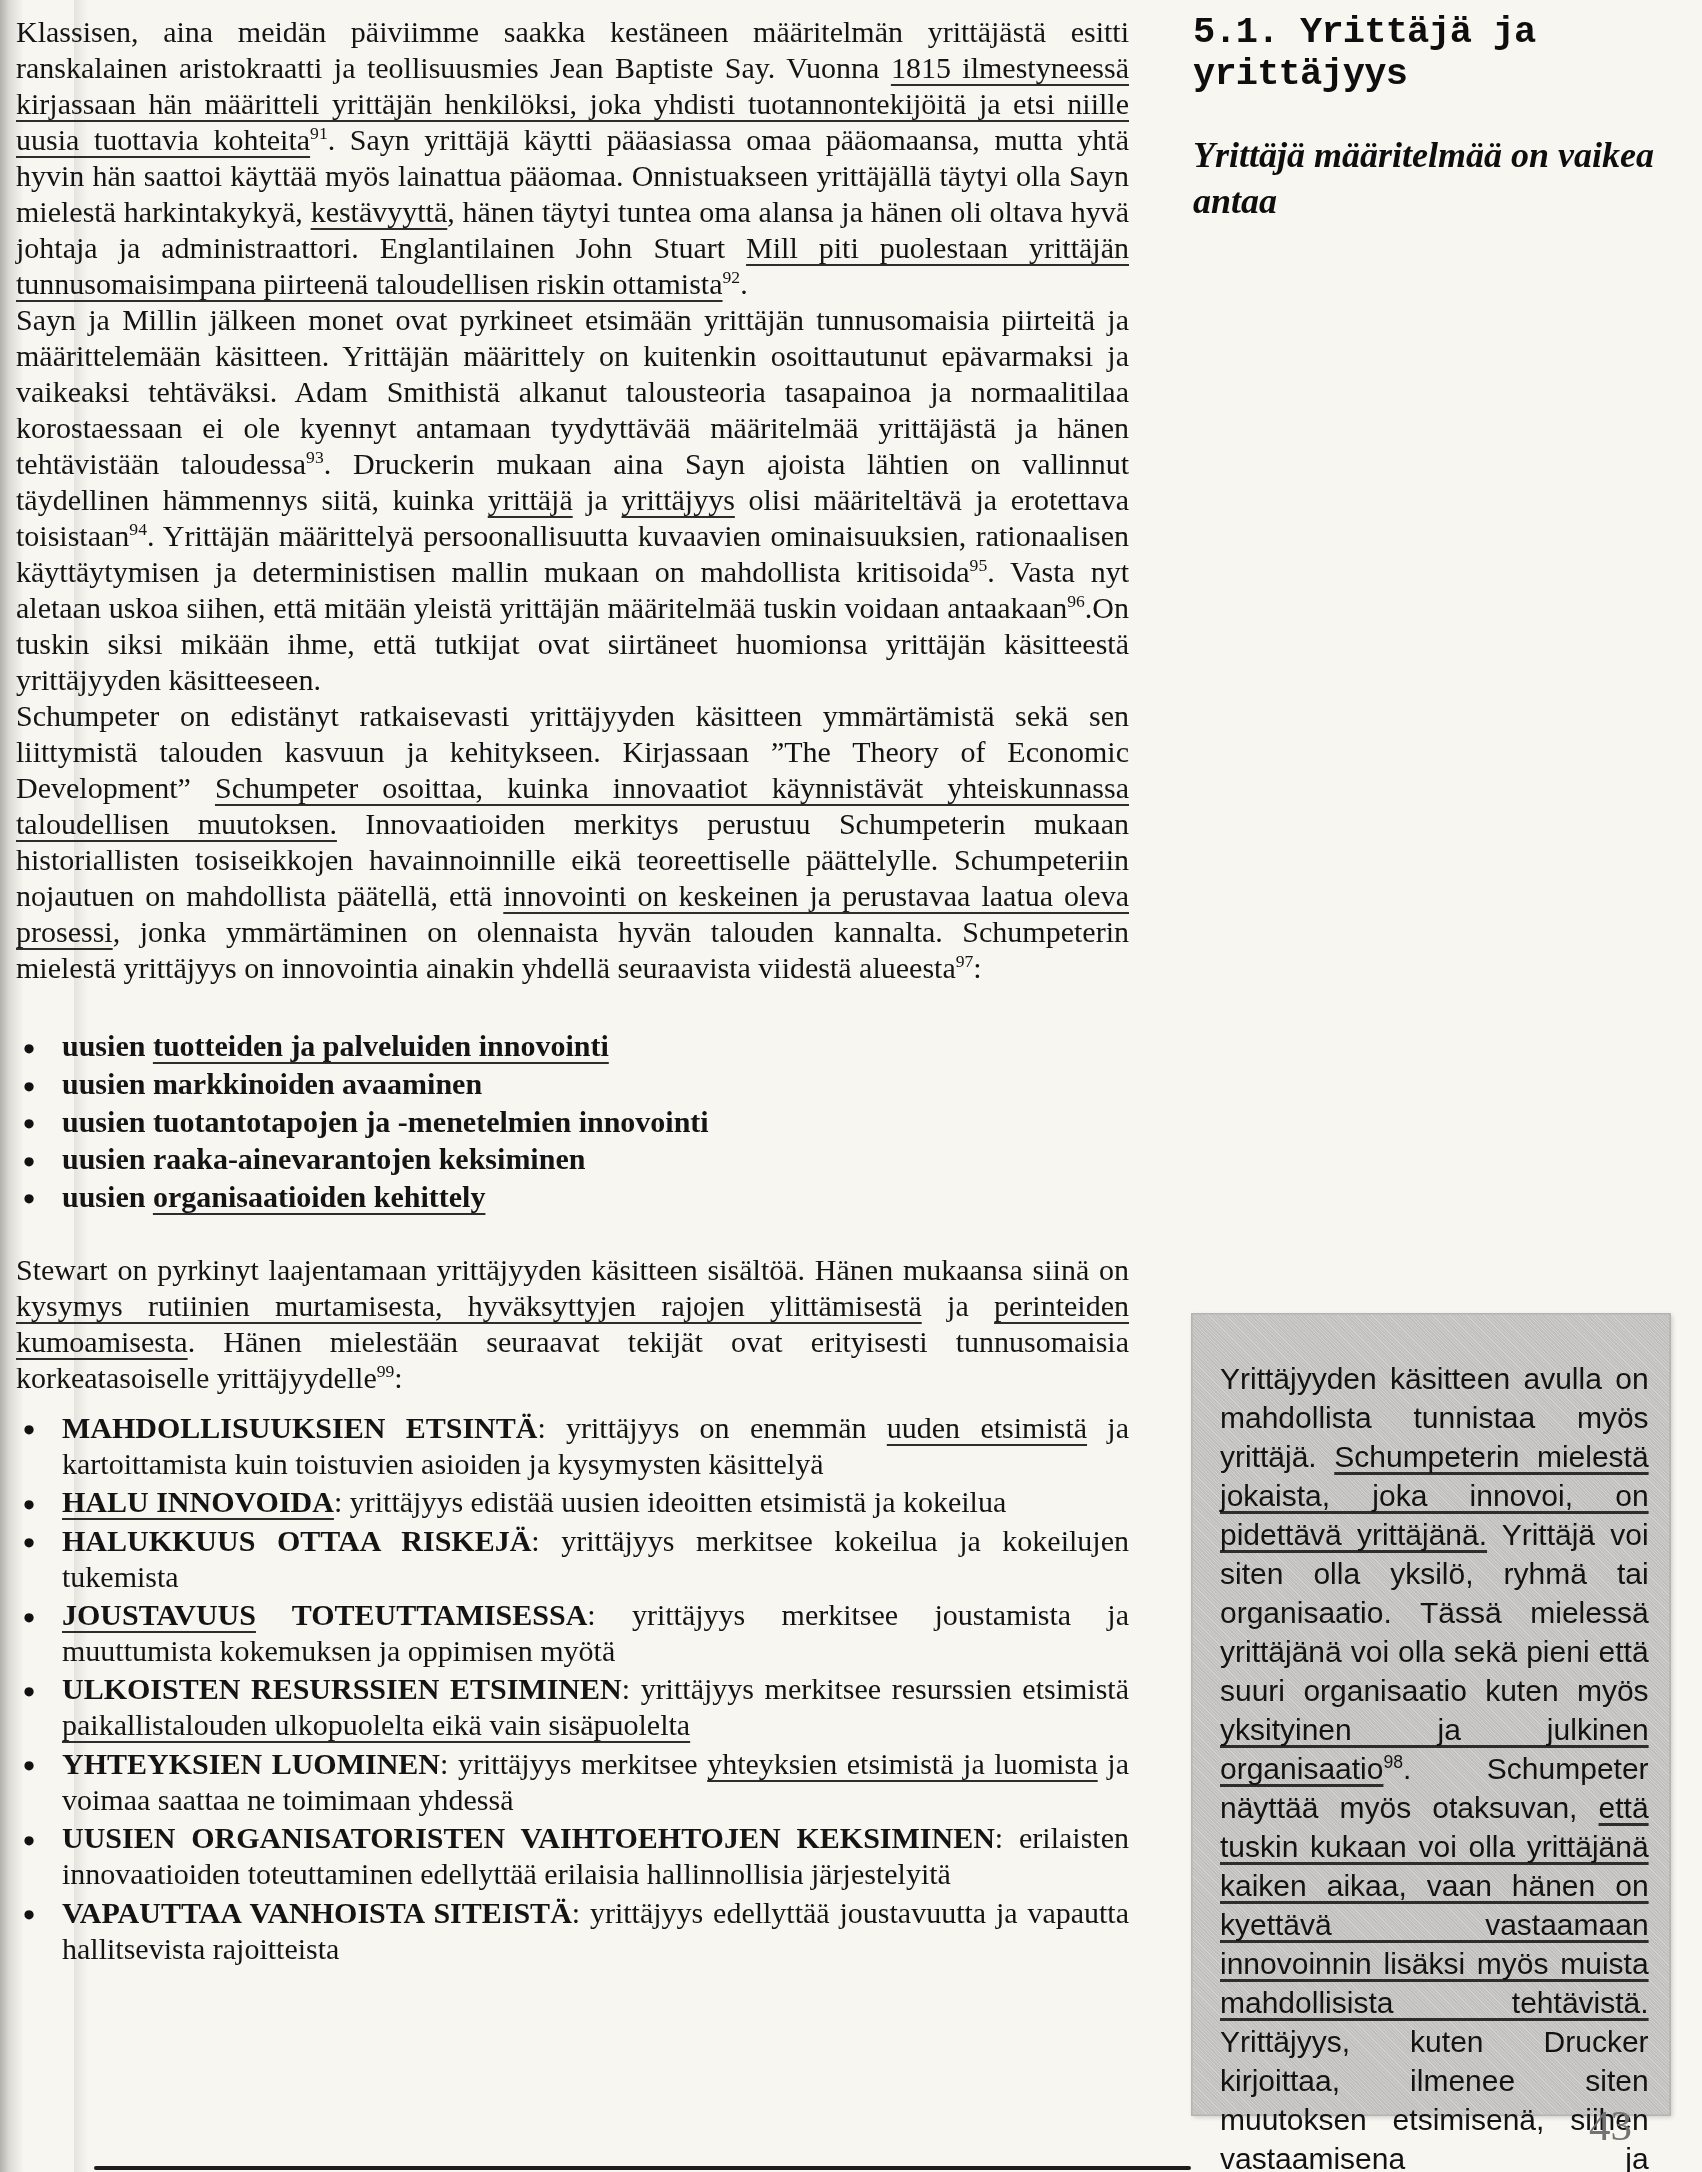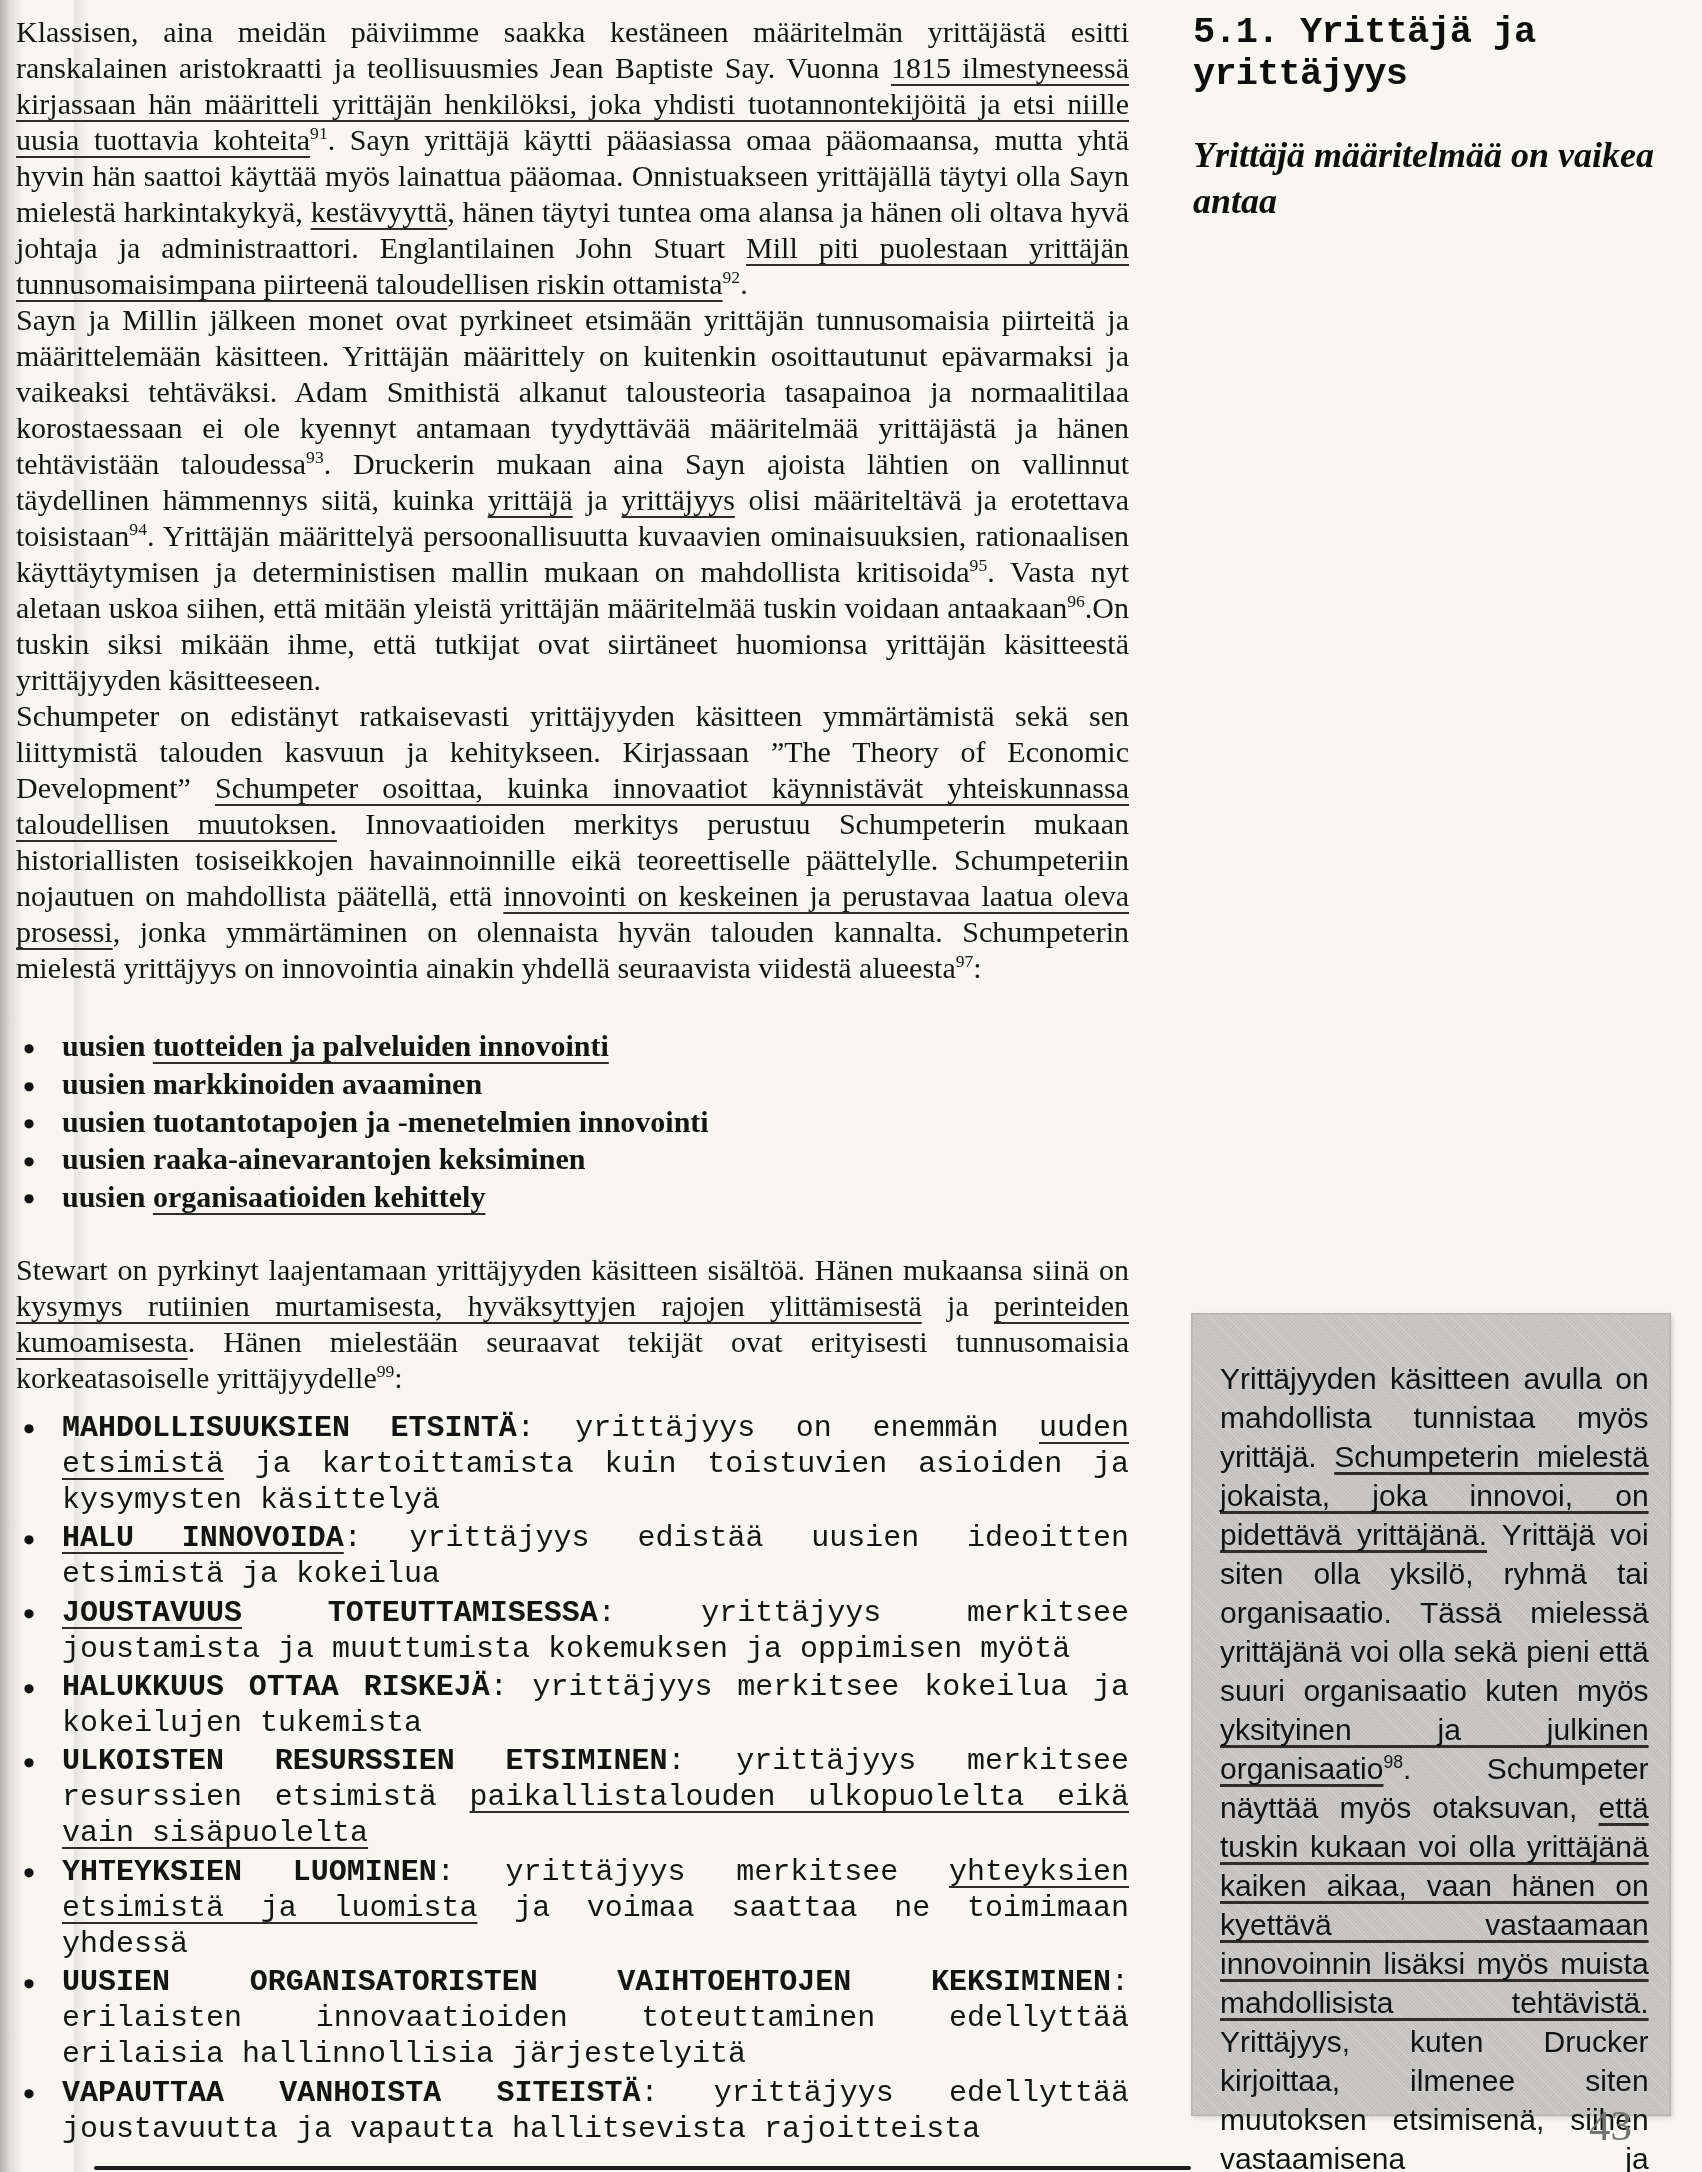--- a/index.html
+++ b/index.html
@@ -44,21 +44,21 @@
   sup { font-size:17.6px; line-height:0; vertical-align:super; }
   ul.blist { list-style:none; margin:0; padding:0; }
   ul.blist li { position:relative; padding-left:46px; }
   ul.blist li::before {
     content:"●";
     position:absolute; left:6.4px; top:1.6px;
     font-size:21.6px; color:#111;
   }
   ul.blist1 { margin:42px 0 37px 0; }
   ul.blist1 li { font-weight:700; margin-bottom:1.6px; }
-  ul.blist2 { margin-top:14px;font-family:Liberation Mono, monospace; }
+  ul.blist2 { margin-top:14px; }
   ul.blist2 li { margin-bottom:2.4px; }
   .para4 { margin-bottom:12.8px !important; }
   
   .margin-col { position:absolute; left:1193px; top:11.2px; width:494px; }
   .section-heading {
     font-family:Liberation Mono, monospace;
     font-weight:700; font-size:37px; line-height:42px;
     letter-spacing:-0.8px; color:#0e0e0e; margin:0;
   }
   .margin-subheading {
@@ -109,22 +109,22 @@
         <li><span class="b">uusien </span><span class="b u">tuotteiden ja palveluiden innovointi</span></li>
         <li><span class="b">uusien markkinoiden avaaminen</span></li>
         <li><span class="b">uusien tuotantotapojen ja -menetelmien innovointi</span></li>
         <li><span class="b">uusien raaka-ainevarantojen keksiminen</span></li>
         <li><span class="b">uusien </span><span class="b u">organisaatioiden kehittely</span></li>
       </ul>
     <p class="para4"><span>Stewart on pyrkinyt laajentamaan yrittäjyyden käsitteen sisältöä. Hänen mukaansa siinä on </span><span class="u">kysymys rutiinien murtamisesta, hyväksyttyjen rajojen ylittämisestä</span><span> ja </span><span class="u">perinteiden kumoamisesta</span><span>. Hänen mielestään seuraavat tekijät ovat erityisesti tunnusomaisia korkeatasoiselle yrittäjyydelle</span><sup>99</sup><span>:</span></p>
     <ul class="blist blist2">
         <li><span class="b">MAHDOLLISUUKSIEN ETSINTÄ</span><span>: yrittäjyys on enemmän </span><span class="u">uuden etsimistä</span><span> ja kartoittamista kuin toistuvien asioiden ja kysymysten käsittelyä</span></li>
         <li><span class="b u">HALU INNOVOIDA</span><span>: yrittäjyys edistää uusien ideoitten etsimistä ja kokeilua</span></li>
+        <li><span class="b">HALUKKUUS OTTAA RISKEJÄ</span><span>: yrittäjyys merkitsee kokeilua ja kokeilujen tukemista</span></li>
         <li><span class="b u">JOUSTAVUUS</span><span class="b"> TOTEUTTAMISESSA</span><span>: yrittäjyys merkitsee joustamista ja muuttumista kokemuksen ja oppimisen myötä</span></li>
-        <li><span class="b">HALUKKUUS OTTAA RISKEJÄ</span><span>: yrittäjyys merkitsee kokeilua ja kokeilujen tukemista</span></li>
         <li><span class="b">ULKOISTEN RESURSSIEN ETSIMINEN</span><span>: yrittäjyys merkitsee resurssien etsimistä </span><span class="u">paikallistalouden ulkopuolelta eikä vain sisäpuolelta</span></li>
         <li><span class="b">YHTEYKSIEN LUOMINEN</span><span>: yrittäjyys merkitsee </span><span class="u">yhteyksien etsimistä ja luomista</span><span> ja voimaa saattaa ne toimimaan yhdessä</span></li>
         <li><span class="b">UUSIEN ORGANISATORISTEN VAIHTOEHTOJEN KEKSIMINEN</span><span>: erilaisten innovaatioiden toteuttaminen edellyttää erilaisia hallinnollisia järjestelyitä</span></li>
         <li><span class="b">VAPAUTTAA VANHOISTA SITEISTÄ</span><span>: yrittäjyys edellyttää joustavuutta ja vapautta hallitsevista rajoitteista</span></li>
       </ul>
   </div>
 
   <div class="margin-col">
     <h1 class="section-heading">5.1. Yrittäjä ja yrittäjyys</h1>
     <p class="margin-subheading">Yrittäjä määritelmää on vaikea antaa</p>

